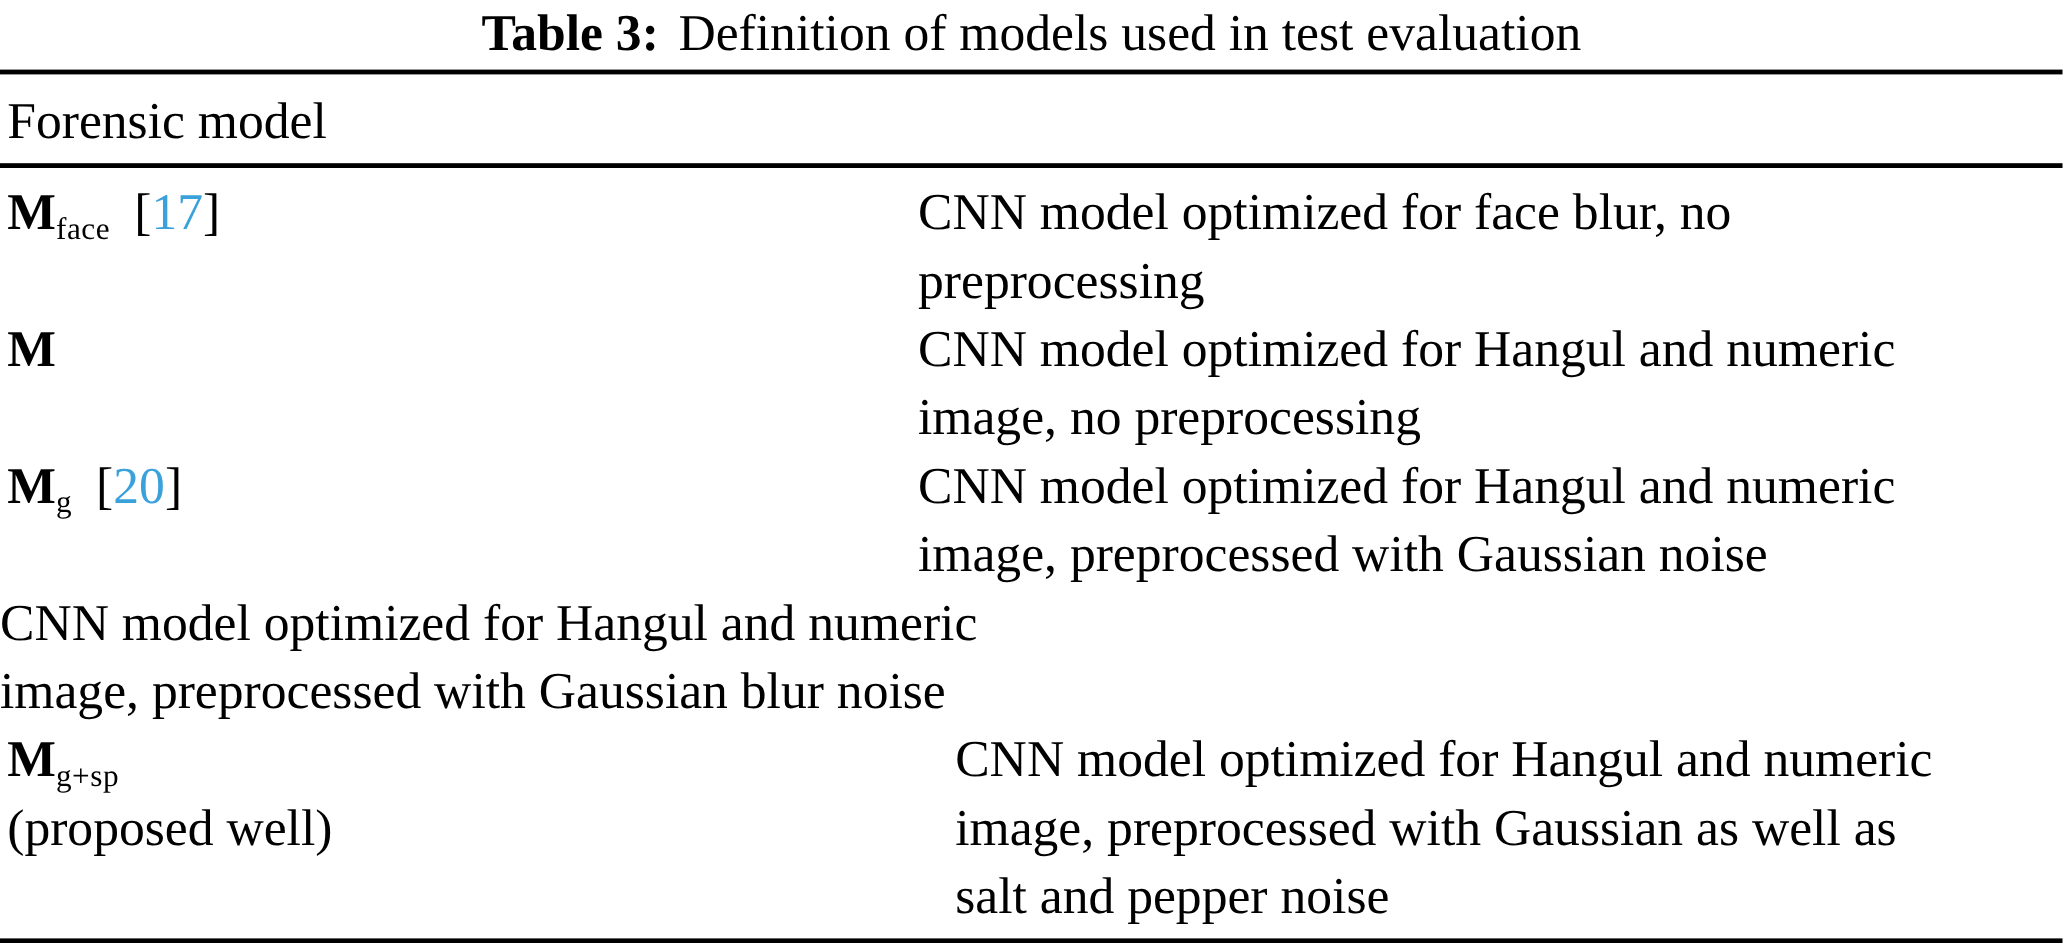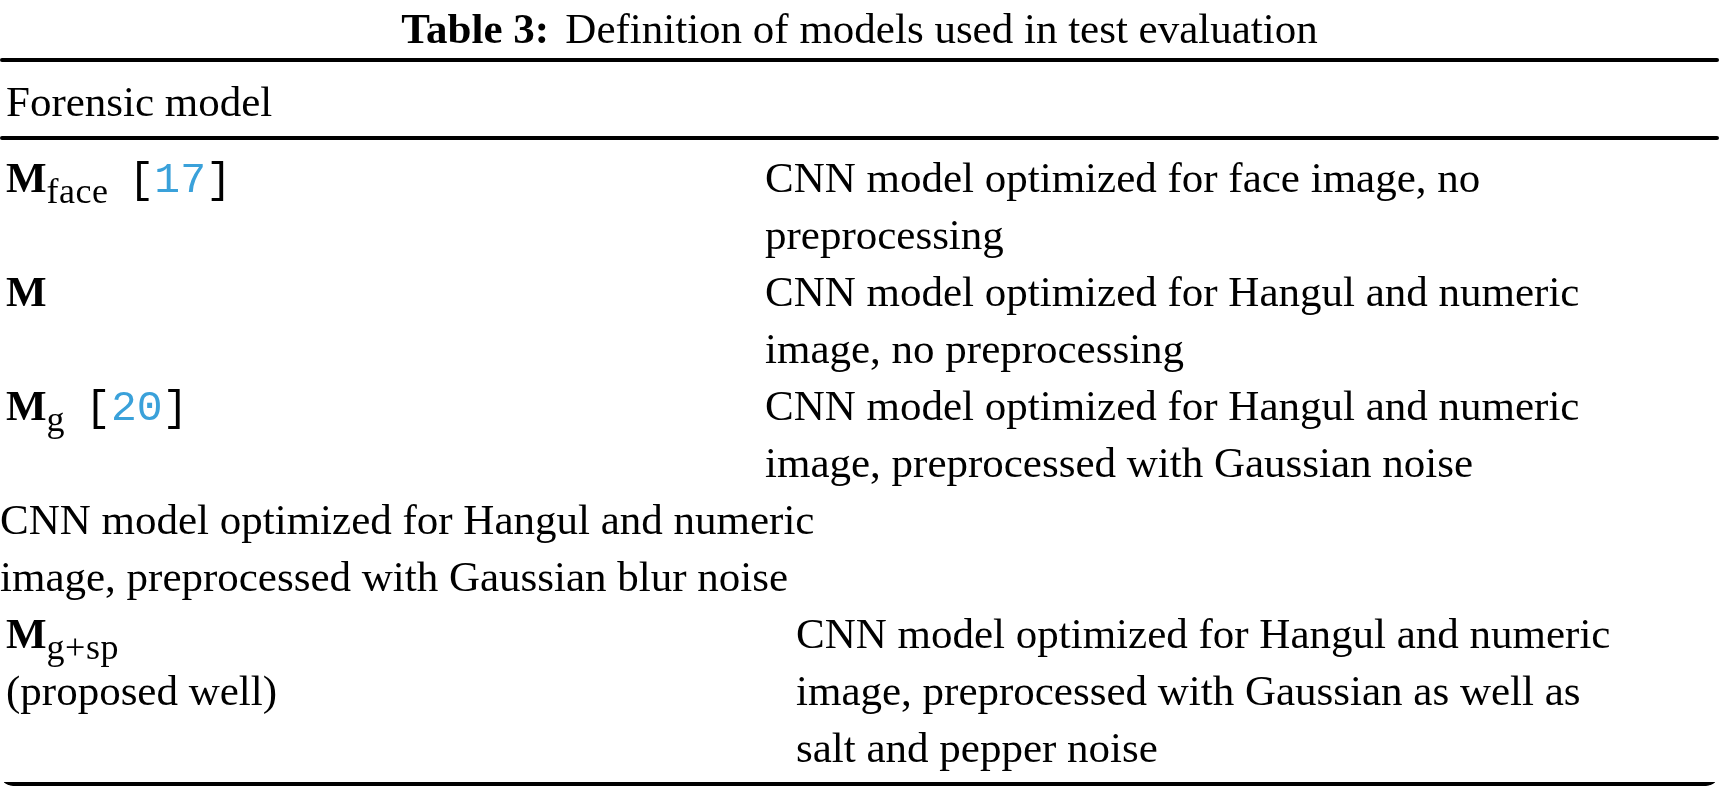--- a/index.html
+++ b/index.html
@@ -1,15 +1,15 @@
 <!DOCTYPE html>
 <html><head>
 <meta charset="utf-8">
 <style>
-  * { margin: 0; padding: 0; box-sizing: border-box; border-radius: 13px; }
+  * { margin: 0; padding: 0; box-sizing: border-box; }
   html, body { background: #ffffff; }
   .page {
     position: relative;
     width: 1719px;
     height: 786px;
     background: #ffffff;
     color: #000000;
     font-family: "Liberation Serif", "DejaVu Serif", serif;
     overflow: hidden;
     display: flex;
@@ -48,27 +48,27 @@
   }
   .tbody {
     flex: 1 1 auto;
     padding-top: 9px;
     font-size: 43px;
     line-height: 57px;
   }
   .model-name { font-weight: 700; }
   .model-sub {
     font-weight: 400;
-    font-size: 36px;
+    font-size: 26px;
     position: relative;
     top: 0.3em;
     line-height: 0;
     letter-spacing: 0.5px;
   }
-  .cite { margin-left: 20px; font-weight: 400; font-family: Liberation Mono, monospace; }
+  .cite { margin-left: 20px; font-weight: 400; }
   .cite .bracket { color: #000000; }
   .cite .ref-num { color: #3aa1da; text-decoration: none; cursor: pointer; }
   .model-note { font-weight: 400; }
   .row-2lines { min-height: 114px; }
   .row-3lines { min-height: 171px; gap: 31px; }
 </style>
 </head>
 <body>
 
 <div class="page">
@@ -84,21 +84,21 @@
   </div>
 
   <div class="rule"></div>
 
   <div class="tbody">
 
     <div class="trow row-2lines">
       <div class="cell-model">
         <span class="model-name">M</span><span class="model-sub">face</span><span class="cite"><span class="bracket">[</span><a class="ref-num">17</a><span class="bracket">]</span></span>
       </div>
-      <div class="cell-desc">CNN model optimized for face image, no
+      <div class="cell-desc">CNN model optimized for face blur, no
 preprocessing</div>
     </div>
 
     <div class="trow row-2lines">
       <div class="cell-model">
         <span class="model-name">M</span>
       </div>
       <div class="cell-desc">CNN model optimized for Hangul and numeric
 image, no preprocessing</div>
     </div>

